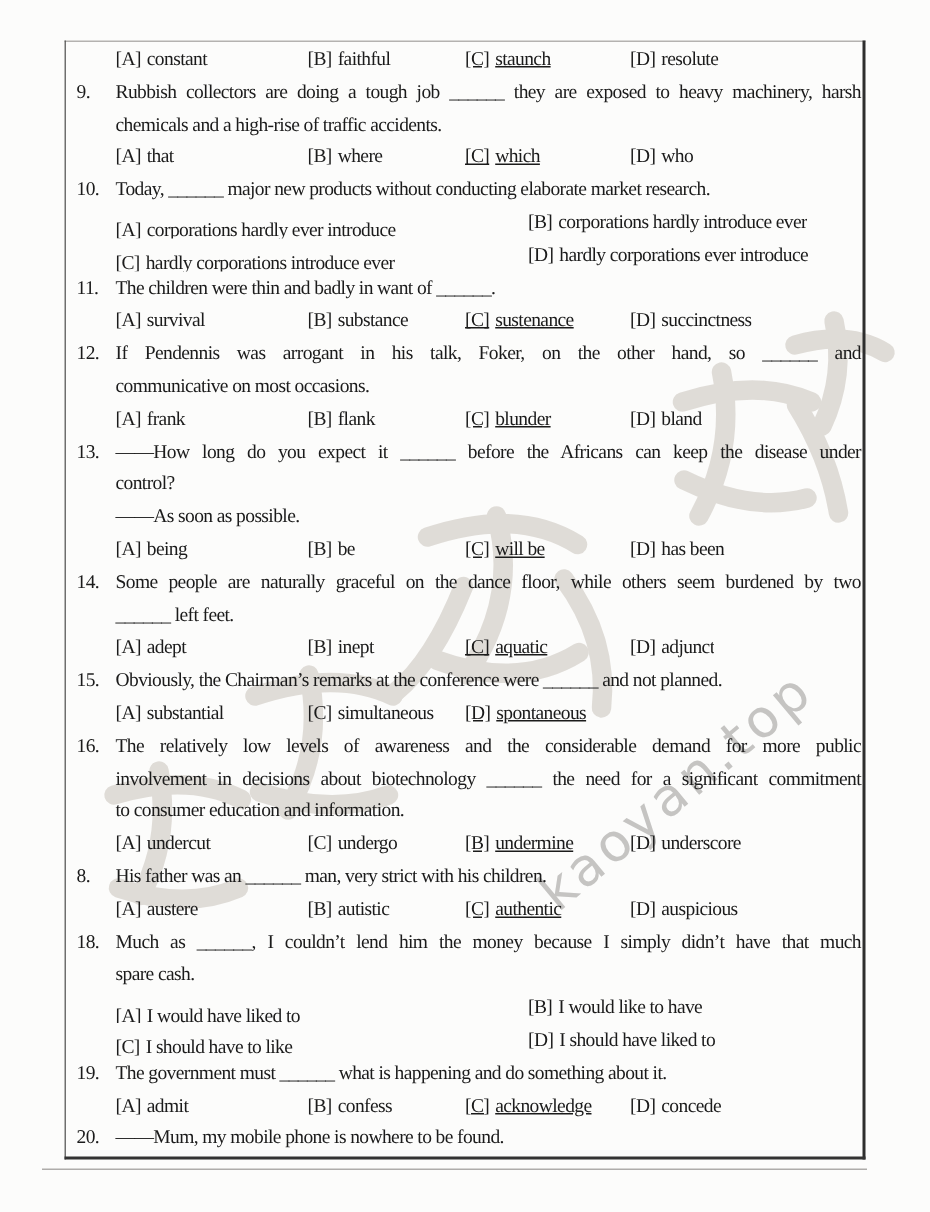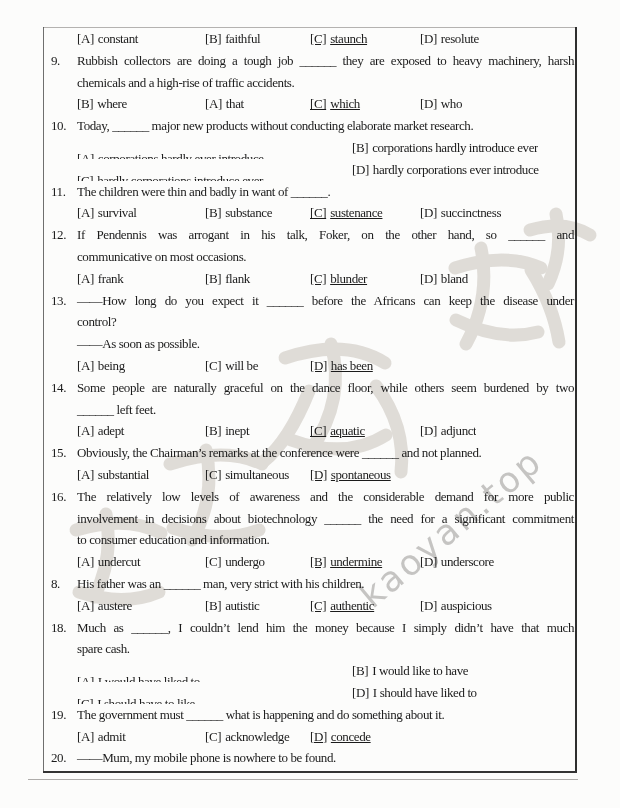--- a/index.html
+++ b/index.html
@@ -40,21 +40,21 @@
     font-size:13px;letter-spacing:-0.4px;
     white-space:nowrap;overflow:hidden;
     padding-left:8px;
   }
   .stem{display:flex;}
   .qnum{flex:0 0 26px;}
   .qtext{flex:1 1 auto;padding-right:3px;}
   .fill .qtext{text-align:justify;text-align-last:justify;}
   .cont{padding-left:34px;}
   .cont.fill{text-align:justify;text-align-last:justify;padding-right:3px;}
-  .optrow{display:flex;padding-left:34px;}
+  .optrow{display:flex;padding-left:34px;align-items:center;}
   .opt{flex:0 0 auto;overflow:hidden;}
   .cols4 .opt:nth-child(1){width:128px;}
   .cols4 .opt:nth-child(2){width:105px;}
   .cols4 .opt:nth-child(3){width:110px;text-decoration:underline;}
   .cols4 .opt:nth-child(4){width:auto;}
   .cols2 .opt:nth-child(1){width:231px;margin-top:11px;}
   .cols2 .opt:nth-child(2){width:auto;margin-left:44px;}
   .tag{margin-right:4px;}
 </style>
 </head>
@@ -102,22 +102,22 @@
         <span class="opt"><span class="tag">[B]</span><span class="otext">faithful</span></span>
         <span class="opt"><span class="tag">[C]</span><span class="otext">staunch</span></span>
         <span class="opt"><span class="tag">[D]</span><span class="otext">resolute</span></span>
       </div>
       <div class="line stem fill">
         <span class="qnum">9.</span>
         <span class="qtext">Rubbish collectors are doing a tough job ______ they are exposed to heavy machinery, harsh</span>
       </div>
       <div class="line cont">chemicals and a high-rise of traffic accidents.</div>
       <div class="line optrow cols4">
+        <span class="opt"><span class="tag">[A]</span><span class="otext">that</span></span>
         <span class="opt"><span class="tag">[B]</span><span class="otext">where</span></span>
-        <span class="opt"><span class="tag">[A]</span><span class="otext">that</span></span>
         <span class="opt"><span class="tag">[C]</span><span class="otext">which</span></span>
         <span class="opt"><span class="tag">[D]</span><span class="otext">who</span></span>
       </div>
       <div class="line stem">
         <span class="qnum">10.</span>
         <span class="qtext">Today, ______ major new products without conducting elaborate market research.</span>
       </div>
       <div class="line optrow cols2">
         <span class="opt"><span class="tag">[A]</span><span class="otext">corporations hardly ever introduce</span></span>
         <span class="opt"><span class="tag">[B]</span><span class="otext">corporations hardly introduce ever</span></span>
@@ -148,20 +148,21 @@
         <span class="opt"><span class="tag">[D]</span><span class="otext">bland</span></span>
       </div>
       <div class="line stem fill">
         <span class="qnum">13.</span>
         <span class="qtext">——How long do you expect it ______ before the Africans can keep the disease under</span>
       </div>
       <div class="line cont">control?</div>
       <div class="line cont">——As soon as possible.</div>
       <div class="line optrow cols4">
         <span class="opt"><span class="tag">[A]</span><span class="otext">being</span></span>
+        <span class="opt"><span class="tag">[B]</span><span class="otext">be</span></span>
         <span class="opt"><span class="tag">[C]</span><span class="otext">will be</span></span>
         <span class="opt"><span class="tag">[D]</span><span class="otext">has been</span></span>
       </div>
       <div class="line stem fill">
         <span class="qnum">14.</span>
         <span class="qtext">Some people are naturally graceful on the dance floor, while others seem burdened by two</span>
       </div>
       <div class="line cont">______ left feet.</div>
       <div class="line optrow cols4">
         <span class="opt"><span class="tag">[A]</span><span class="otext">adept</span></span>
@@ -212,20 +213,21 @@
       <div class="line optrow cols2">
         <span class="opt"><span class="tag">[C]</span><span class="otext">I should have to like</span></span>
         <span class="opt"><span class="tag">[D]</span><span class="otext">I should have liked to</span></span>
       </div>
       <div class="line stem">
         <span class="qnum">19.</span>
         <span class="qtext">The government must ______ what is happening and do something about it.</span>
       </div>
       <div class="line optrow cols4">
         <span class="opt"><span class="tag">[A]</span><span class="otext">admit</span></span>
+        <span class="opt"><span class="tag">[B]</span><span class="otext">confess</span></span>
         <span class="opt"><span class="tag">[C]</span><span class="otext">acknowledge</span></span>
         <span class="opt"><span class="tag">[D]</span><span class="otext">concede</span></span>
       </div>
       <div class="line stem">
         <span class="qnum">20.</span>
         <span class="qtext">——Mum, my mobile phone is nowhere to be found.</span>
       </div>
     </div>
 
 </div>

